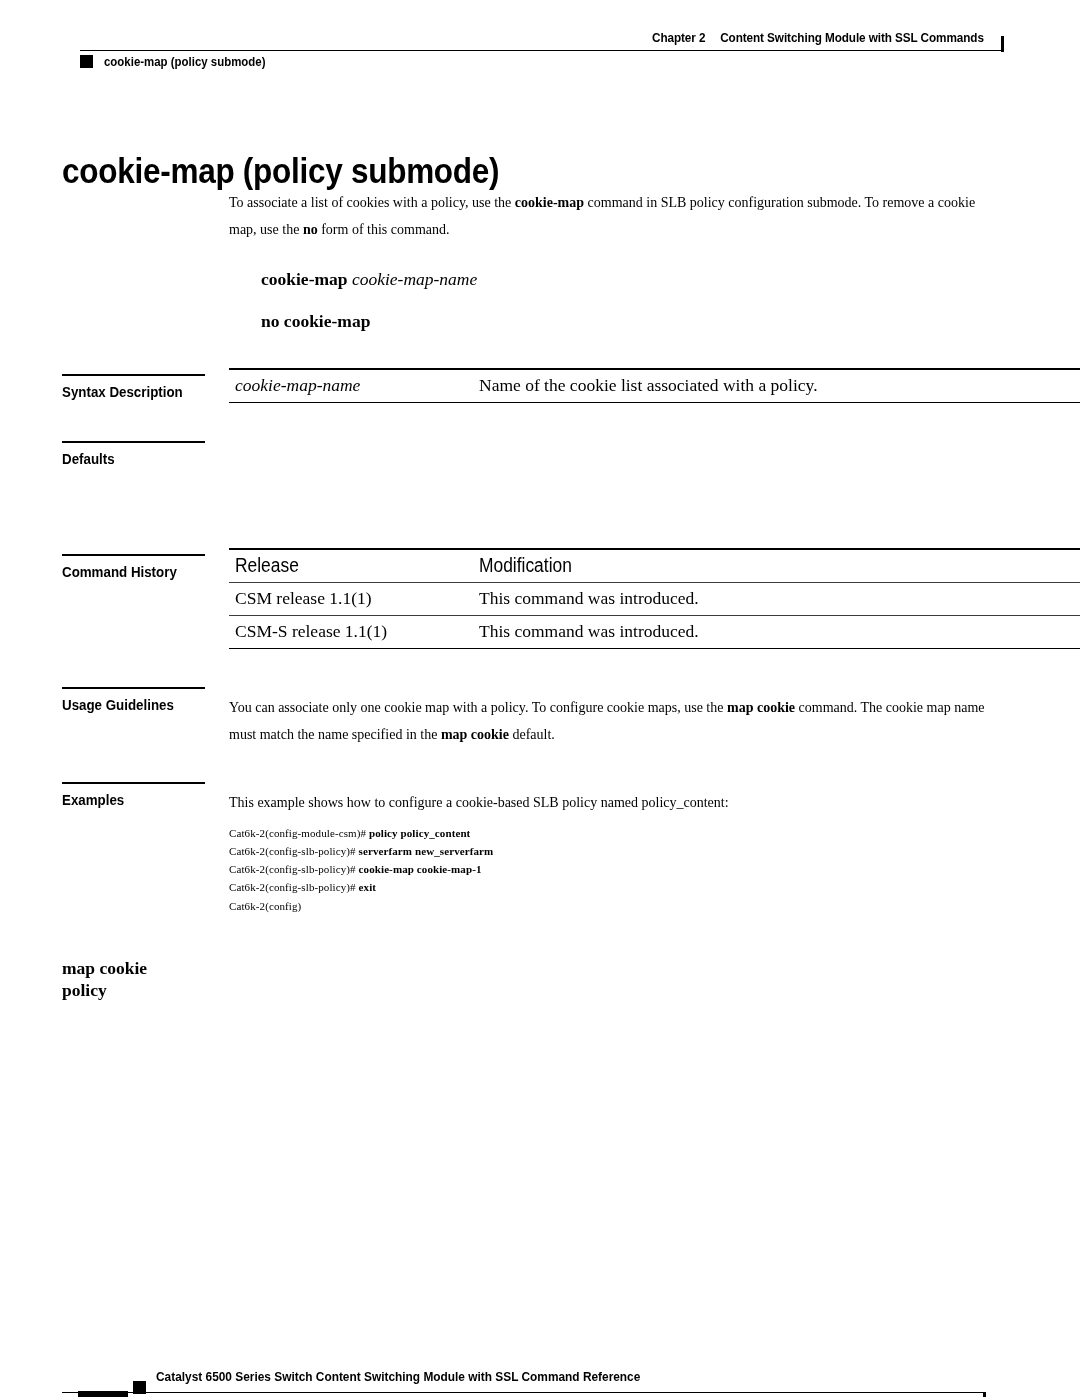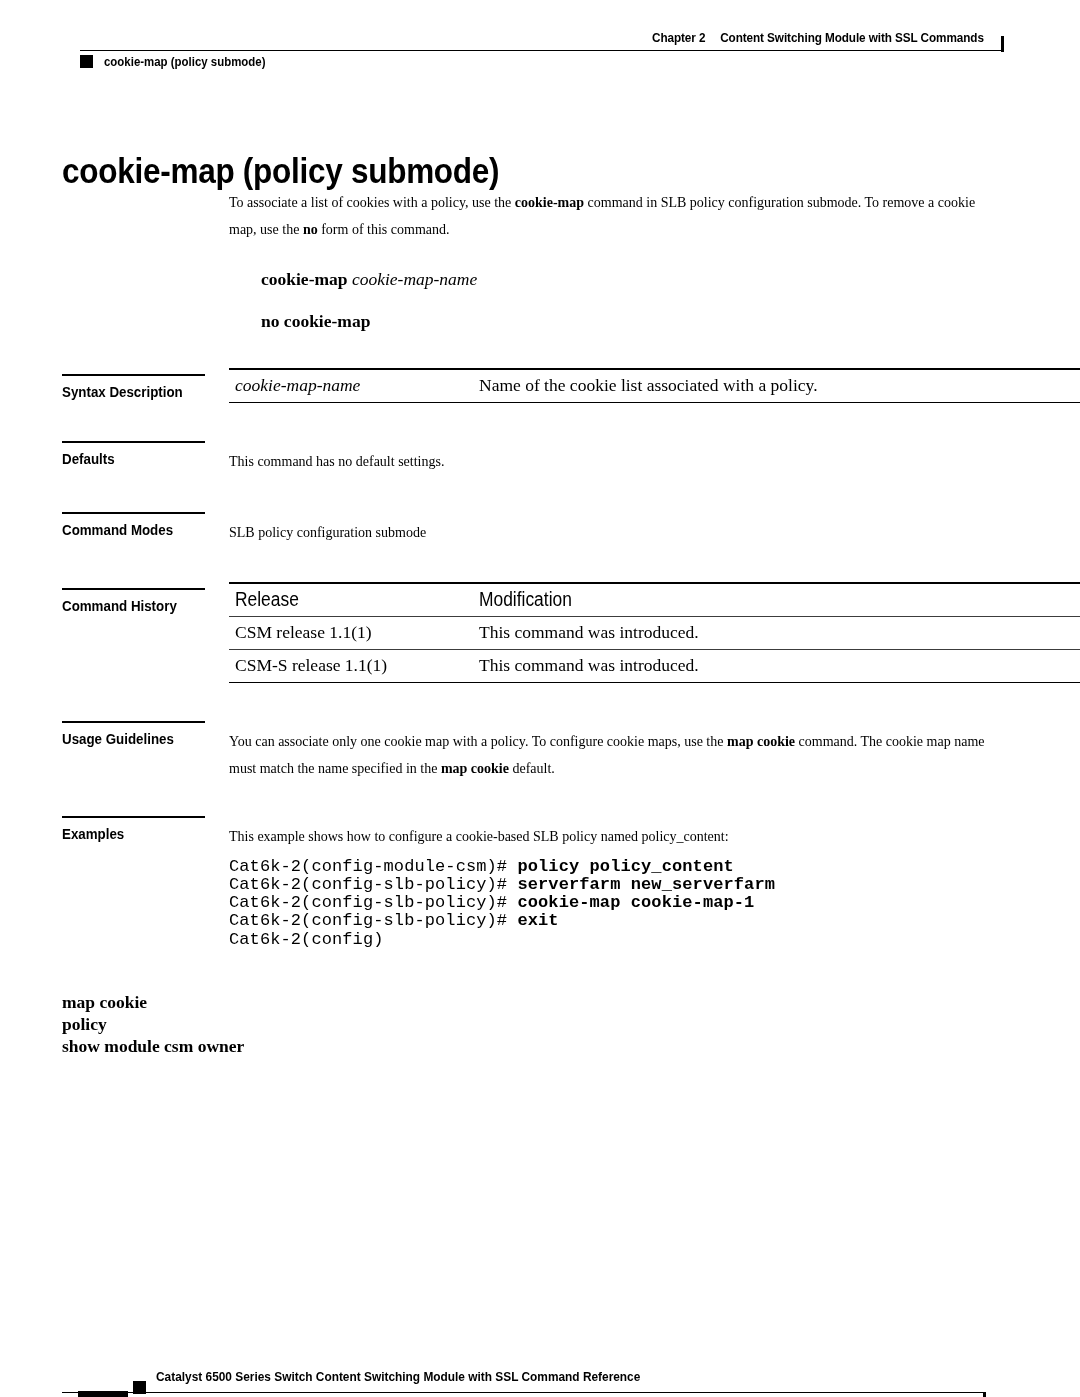--- a/index.html
+++ b/index.html
@@ -170,22 +170,22 @@
     transform: scaleX(0.87);
     transform-origin: left center;
   }
   .rule-thin td { border-top: 1.1px solid #3c3c3c; }
   .rule-bot td { border-bottom: 1.6px solid #000; }
   .ital { font-style: italic; }
 
   
   pre.cli {
     margin: 0;
-    font-family: Liberation Mono, monospace;
-    font-size: 17px;
+    font-family: Liberation Serif, serif;
+    font-size: 11px;
     line-height: 18.3px;
     white-space: pre;
     letter-spacing: 0.1px;
   }
   pre.cli b { font-weight: bold; }
 
   .rel-cmds {
     font-size: 17.5px;
     font-weight: bold;
     line-height: 22px;
@@ -315,36 +315,24 @@
     </div>
   </div>
 
   <div style="height:46px"></div>
 
   <div class="row">
     <div class="label-col">
       <div class="label-rule"></div>
       <div class="sec-label">Defaults</div>
     </div>
-    <div class="body-col">
-      <p class="para">This command has no default settings.</p>
-    </div>
   </div>
 
   <div style="height:44px"></div>
 
-  <div class="row">
-    <div class="label-col">
-      <div class="label-rule"></div>
-      <div class="sec-label">Command Modes</div>
-    </div>
-    <div class="body-col">
-      <p class="para">SLB policy configuration submode</p>
-    </div>
-  </div>
 
   <div style="height:50px"></div>
 
   <div class="row">
     <div class="label-col">
       <div class="label-rule"></div>
       <div class="sec-label">Command History</div>
     </div>
     <div class="body-col" style="margin-top:-14px">
       <table class="doc-tbl">
@@ -395,21 +383,20 @@
 <span><span>Cat6k-2(config)</span><b></b></span></pre>
     </div>
   </div>
 
   <div style="height:42px"></div>
 
   <div class="row">
     <div class="body-col rel-cmds">
       <div>map cookie</div>
       <div>policy</div>
-      <div>show module csm owner</div>
     </div>
   </div>
 
 </div>
 
 <div class="page-footer">
   <div class="ftr-title">Catalyst 6500 Series Switch Content Switching Module with SSL Command Reference</div>
   <div class="ftr-square"></div>
   <div class="ftr-rule"></div>
   <div class="ftr-pagebox">

